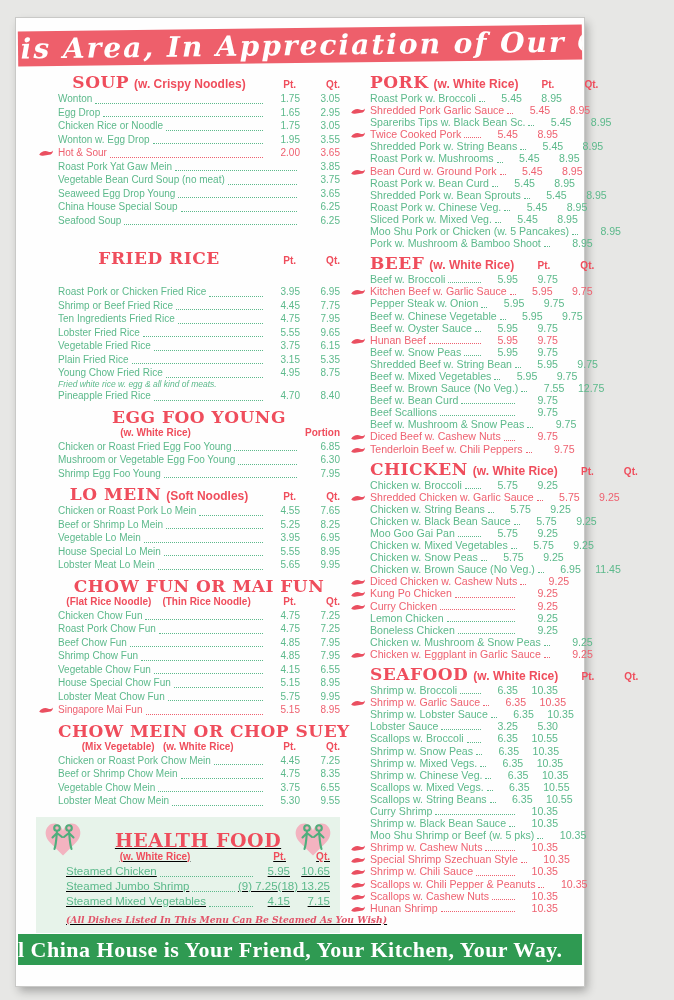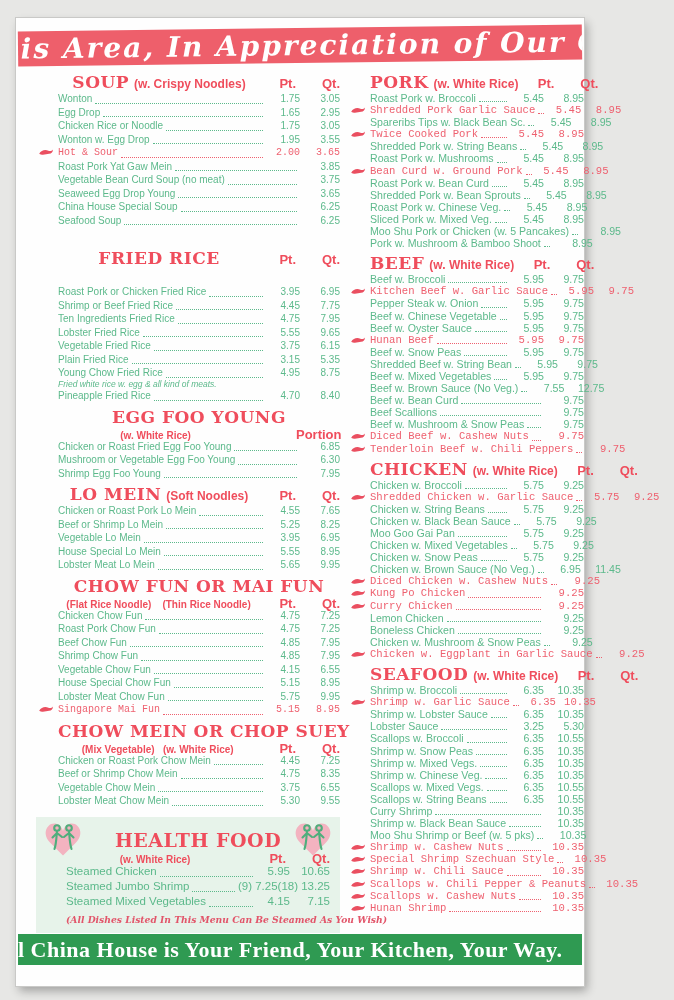--- a/index.html
+++ b/index.html
@@ -10,50 +10,50 @@
   .banner-top{position:absolute;left:2px;right:2px;top:10px;height:35px;background:#ee5f6b;
               transform:rotate(-0.7deg);display:flex;align-items:center;justify-content:center;overflow:hidden;}
   .banner-top .bt-text{color:#ffffff;font-family:"DejaVu Serif",serif;font-style:italic;font-weight:bold;
               font-size:28px;white-space:nowrap;letter-spacing:2px;}
   
   .banner-bottom{position:absolute;left:2px;right:2px;top:916px;height:31px;background:#2f9a52;
               display:flex;align-items:center;overflow:hidden;}
   .banner-bottom .bb-text{color:#ffffff;font-family:"Liberation Serif",serif;font-weight:bold;
               font-size:22px;white-space:nowrap;letter-spacing:.5px;}
   
-  .menu-body{position:absolute;top:50px;left:22px;right:0;display:flex;gap:10px;}
+  .menu-body{position:absolute;top:50px;left:22px;right:26px;display:flex;gap:10px;}
   .col{min-width:0;}
   .col-left{flex:0 0 302px;}
   .col-right{flex:1;}
   .menu-section{margin-top:5px;padding-left:20px;position:relative;}
   .sec-head{display:flex;align-items:baseline;}
   .sp{flex:1;}
   .sp9{flex:.9;}
   .sec-title{font-family:"DejaVu Serif",serif;font-weight:bold;color:#ef4d5c;font-size:17px;line-height:19px;letter-spacing:.5px;white-space:nowrap;}
   .sec-sub{color:#ef4d5c;font-size:12px;font-weight:bold;margin-left:5px;white-space:nowrap;}
   .sub2row{display:flex;align-items:baseline;height:13px;}
   .sub2{color:#ef4d5c;font-size:10px;font-weight:bold;white-space:pre;}
-  .colhead{color:#ef4d5c;font-size:13px;font-weight:bold;text-align:right;flex:0 0 auto;}
+  .colhead{color:#ef4d5c;font-size:10px;font-weight:bold;text-align:right;flex:0 0 auto;}
   .c1{width:36px;}
   .c2{width:44px;}
   
   .item{display:flex;align-items:flex-end;position:relative;color:#5cb98b;white-space:nowrap;}
   .col-left .item{font-size:10px;line-height:13.5px;height:13.5px;}
   .col-right .item{font-size:10.6px;line-height:12.1px;height:12.1px;}
-  .item.spicy{color:#ee6170;font-family:Liberation Mono, monospace;}
+  .item.spicy{color:#ee6170;}
   .iname{flex:0 0 auto;}
   .leader{flex:1;border-bottom:1.5px dotted currentColor;margin:0 3px 2px 3px;min-width:6px;}
   .ipt,.iqt{flex:0 0 auto;text-align:right;}
   .ipt{min-width:34px;}
   .iqt{min-width:40px;}
   .pepper{position:absolute;left:-20px;top:2px;width:16px;height:9px;color:#ea4f60;}
   .item.spicy .pepper{color:#ea4f60;}
   .item-note{color:#5cb98b;font-size:8.5px;font-style:italic;line-height:9.5px;height:9.5px;white-space:nowrap;}
   
-  .menu-section.box{background:#e7f3ea;margin-top:9px;margin-left:-2px;padding:13px 10px 8px 30px;}
+  .menu-section.box{background:#e7f3ea;margin-top:9px;margin-left:-2px;padding:13px 10px 8px 30px;text-decoration:underline;}
   .box .sec-title{font-size:19px;line-height:21px;}
   .box .item{font-size:11.5px;line-height:15px;height:15px;}
   .box-footnote{color:#e2556a;font-family:"DejaVu Serif",serif;font-style:italic;font-weight:bold;
                 font-size:9.2px;text-align:center;margin-top:5px;white-space:nowrap;}
   .heart{position:absolute;top:3px;width:44px;height:42px;}
   .heart.hleft{left:5px;}
   .heart.hright{right:5px;}
   
   .legend{display:flex;justify-content:center;align-items:center;gap:7px;margin-top:11px;padding-left:20px;
           color:#e94e5f;font-weight:bold;font-size:11.5px;}

